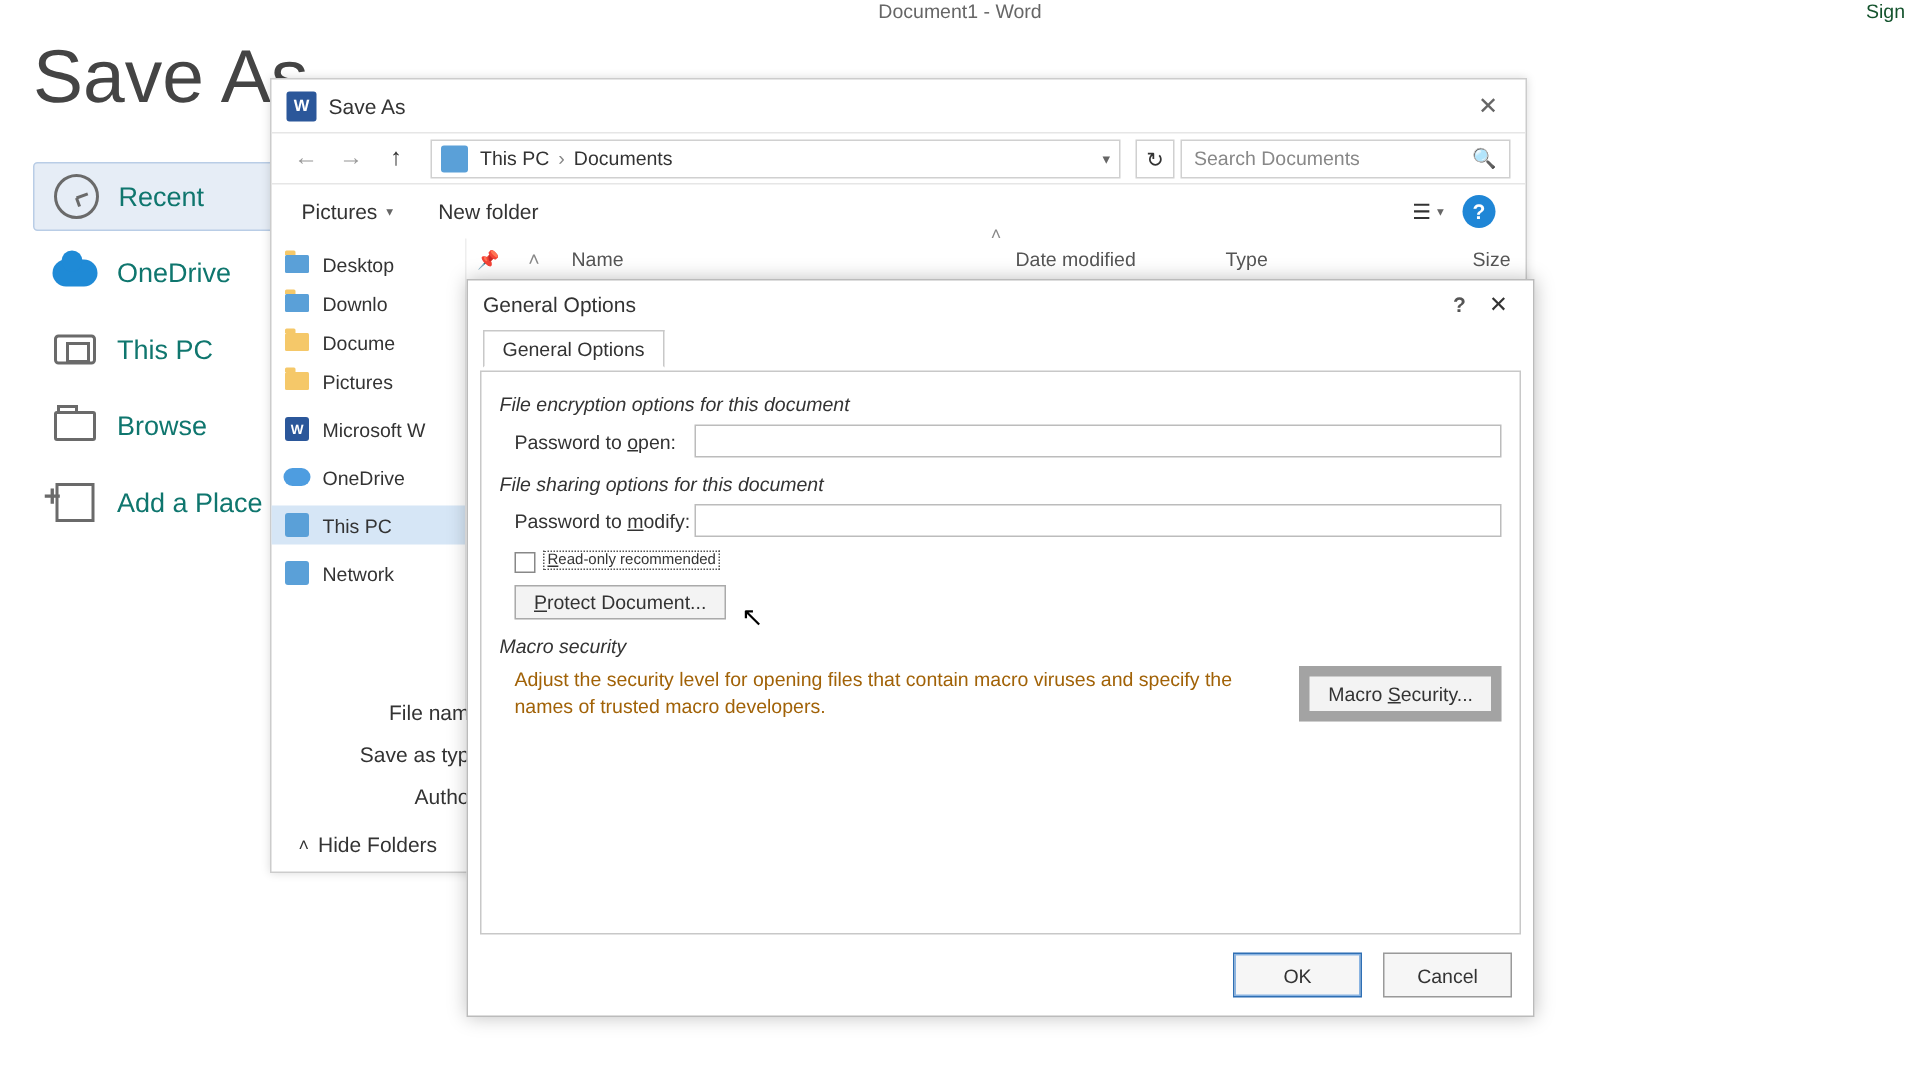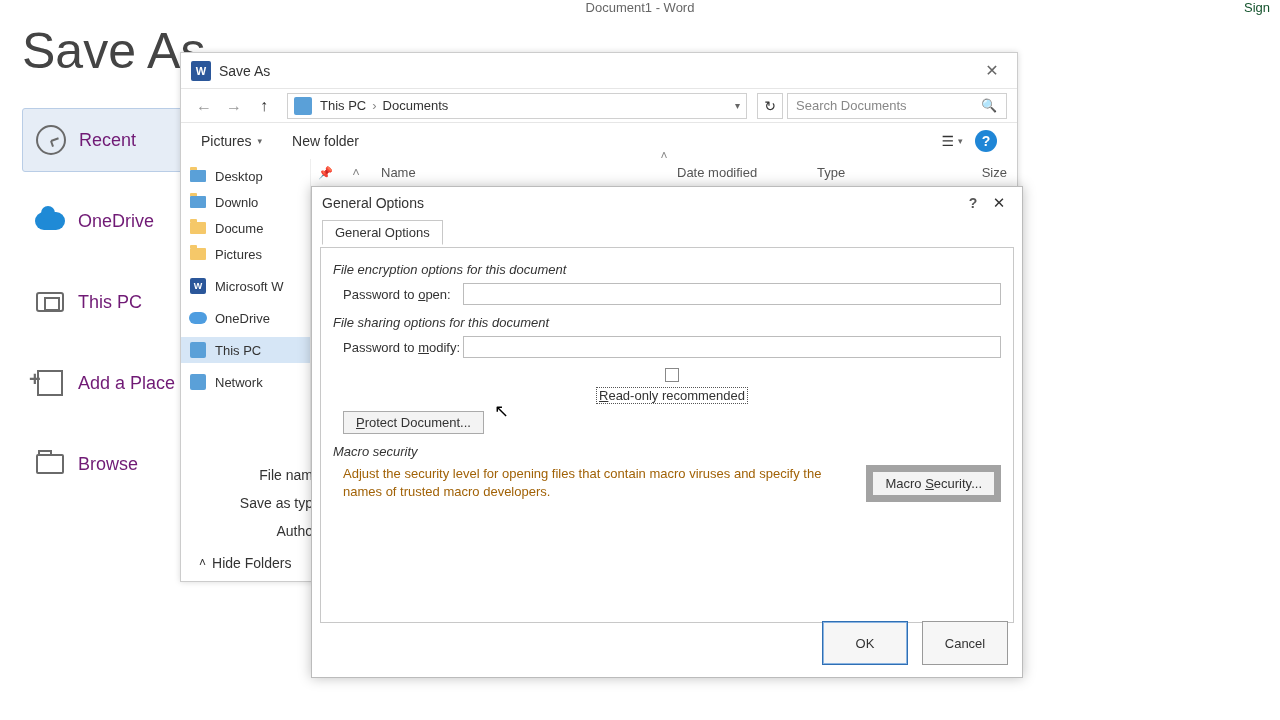--- a/index.html
+++ b/index.html
@@ -6,21 +6,21 @@
   body { margin:0; width:1280px; height:720px; background:#fff; overflow:hidden; color:#333; }
 
   
   .app-bar { position:absolute; top:0; left:0; right:0; height:16px; display:flex; align-items:center; }
   .app-title { position:absolute; left:50%; transform:translateX(-50%); font-size:13px; color:#666; top:0; }
   .sign { position:absolute; right:10px; top:0; font-size:13px; color:#14532d; }
 
   
   .backstage-title { position:absolute; left:22px; top:22px; font-size:50px; font-weight:300; color:#444; }
   .backstage-nav { position:absolute; left:22px; top:108px; width:170px; }
-  .nav-item { display:flex; align-items:center; height:64px; padding:0 10px; font-size:18px; color:#701a75; border-radius:3px; margin-bottom:17px; }
+  .nav-item { display:flex; align-items:center; height:46px; padding:0 10px; font-size:18px; color:#0f766e; border-radius:3px; margin-bottom:5px; }
   .nav-item.selected { background:#e6edf6; border:1px solid #b9cde6; }
   .nav-icon { width:36px; height:36px; margin-right:10px; display:flex; align-items:center; justify-content:center; }
 
   
   .saveas { position:absolute; left:180px; top:52px; width:838px; height:530px; background:#fff; border:1px solid #ccc; box-shadow:0 0 6px rgba(0,0,0,0.15); }
   .sa-titlebar { height:35px; display:flex; align-items:center; padding:0 10px; }
   .sa-title { font-size:14px; color:#333; margin-left:8px; }
   .sa-close { margin-left:auto; width:30px; height:30px; display:flex; align-items:center; justify-content:center; font-size:16px; color:#666; }
   .word-icon { width:20px; height:20px; background:#2b579a; position:relative; display:flex; align-items:center; justify-content:center; color:#fff; font-size:11px; font-weight:bold; border-radius:2px; }
 
@@ -73,29 +73,29 @@
   .go-title { height:32px; display:flex; align-items:center; padding:0 10px; font-size:14px; color:#333; }
   .go-title .help { margin-left:auto; width:26px; text-align:center; font-weight:bold; color:#555; }
   .go-title .close { width:26px; text-align:center; font-size:15px; color:#333; }
   .go-tabs { height:28px; padding-left:10px; }
   .go-tab { display:inline-block; border:1px solid #c8c8c8; border-bottom:1px solid #fff; background:#fff; padding:4px 12px; font-size:13px; position:relative; top:1px; }
   .go-panel { border:1px solid #c8c8c8; margin:0 8px 8px 8px; padding:10px 12px 12px 12px; height:376px; position:relative; }
   .sec-label { font-size:13px; color:#333; margin:4px 0 6px 0;font-style:italic; }
   .inline-row { display:flex; align-items:center; margin:2px 0 10px 0; }
   .inline-label { font-size:13px; width:130px; padding-left:10px; }
   .pw-input { flex:1; height:22px; border:1px solid #bcbcbc; background:#fff; }
-  .chk-row { display:flex; align-items:center; gap:6px; margin:2px 0 8px 10px; font-size:13px;flex-direction:column; }
+  .chk-row { display:flex; align-items:flex-start; gap:6px; margin:2px 0 8px 10px; font-size:10px; }
   .chk { width:14px; height:14px; border:1px solid #888; background:#fff; }
   .btn-small { display:inline-block; border:1px solid #aaa; background:#f3f3f3; padding:3px 12px; font-size:13px; margin-left:10px; }
   .macro-row { display:flex; align-items:flex-start; gap:10px; margin-top:4px; }
   .macro-text { flex:1; font-size:13px; color:#a16207; line-height:1.35; padding-left:10px; }
   .macro-btn { border:7px solid #a3a3a3; background:#f3f3f3; padding:4px 12px; font-size:13px; white-space:nowrap; }
 
   .go-buttons { position:absolute; right:14px; bottom:12px; display:flex; gap:14px; }
-  .dlg-btn { width:86px; height:44px; border:1px solid #9a9a9a; background:#f6f6f6; font-size:13px; display:flex; align-items:center; justify-content:center; }
+  .dlg-btn { width:86px; height:30px; border:1px solid #9a9a9a; background:#f6f6f6; font-size:13px; display:flex; align-items:center; justify-content:center; }
   .dlg-btn.primary { border:1px solid #2f6fb4; box-shadow:inset 0 0 0 1px #8ab4e2; }
 
   .u { text-decoration:underline; }
 
   .cursor { position:absolute; left:494px; top:400px; font-size:18px; color:#000; }
 
   
   .ico-clock { width:30px; height:30px; border:2px solid #6a6a6a; border-radius:50%; position:relative; }
   .ico-clock::before { content:""; position:absolute; left:50%; top:50%; width:8px; height:2px; background:#6a6a6a; transform-origin:left; transform:rotate(-20deg); }
   .ico-clock::after { content:""; position:absolute; left:50%; top:50%; width:6px; height:2px; background:#6a6a6a; transform-origin:left; transform:rotate(70deg); }
@@ -132,29 +132,29 @@
     <span>OneDrive</span>
   </div>
   <div class="nav-item">
     <span class="nav-icon">
         <span class="ico-pc"></span>
       </span>
     <span>This PC</span>
   </div>
   <div class="nav-item">
     <span class="nav-icon">
+        <span class="ico-browse"></span>
+      </span>
+    <span>Browse</span>
+  </div>
+  <div class="nav-item">
+    <span class="nav-icon">
         <span class="ico-place"></span>
       </span>
     <span>Add a Place</span>
-  </div>
-  <div class="nav-item">
-    <span class="nav-icon">
-        <span class="ico-browse"></span>
-      </span>
-    <span>Browse</span>
   </div>
 </div>
 
 <div class="saveas">
   <div class="sa-titlebar">
     <span class="word-icon">W</span>
     <span class="sa-title">Save As</span>
     <span class="sa-close">✕</span>
   </div>
   <div class="sa-toolbar">

